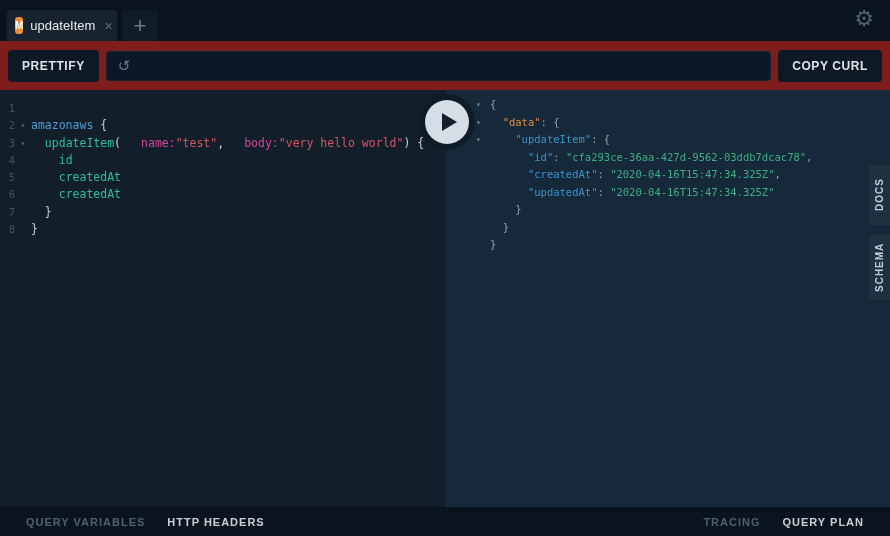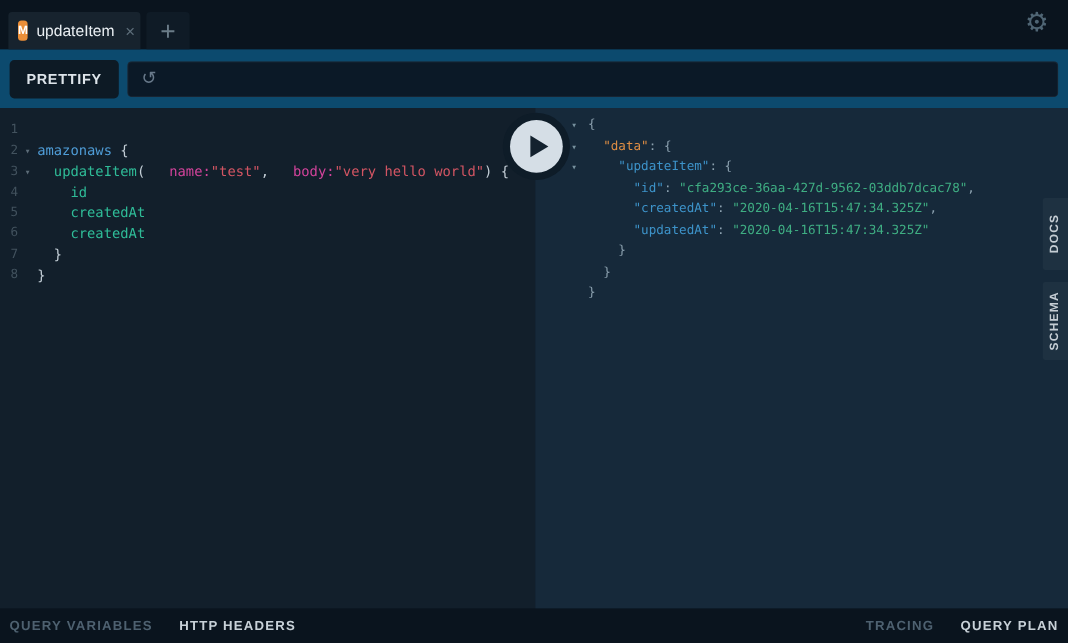--- a/index.html
+++ b/index.html
@@ -16,21 +16,21 @@
                display:flex; align-items:center; justify-content:center; }
   .tab-title { color:#e9eef2; font-size:13px; }
   .tab-close { color:#5d6e7a; font-size:14px; margin-left:2px; cursor:pointer; line-height:1; }
   .tab-new { position:absolute; left:122px; bottom:0; height:31px; width:36px;
              background:#0f1b26; border-radius:3px 3px 0 0; color:#6a7c88;
              font-size:22px; font-weight:300; display:flex; align-items:center; justify-content:center; cursor:pointer; }
   .settings { position:absolute; right:16px; top:8px; color:#4f6574; font-size:22px;
               line-height:1; cursor:pointer; }
 
   
-  .toolbar { height:49px; background:#0c4a6e; display:flex; align-items:center;
+  .toolbar { height:49px; background:#7f1d1d; display:flex; align-items:center;
              padding:0 8px; gap:7px; }
   .tb-btn { background:#0d1a25; color:#dde4ea; border:none; border-radius:4px;
             font-family:"Liberation Sans", sans-serif; font-size:12px; font-weight:bold;
             letter-spacing:.6px; padding:9px 14px; cursor:pointer; }
   .url-box { flex:1; height:30px; background:#0b1927; border:1px solid rgba(255,255,255,.05);
              border-radius:4px; display:flex; align-items:center; padding:0 11px; gap:8px; }
   .url-refresh { color:#68798a; font-size:15px; line-height:1; cursor:pointer; }
   .url-input { flex:1; background:transparent; border:none; outline:none;
                color:#9db0bd; font-family:"Liberation Sans", sans-serif; font-size:13px; }
 
@@ -70,21 +70,21 @@
   .side-tab { position:absolute; right:0; width:21px; background:#1e3141;
               color:#c5cdd4; font-size:10px; font-weight:bold; letter-spacing:1px;
               writing-mode:vertical-rl; transform:rotate(180deg);
               display:flex; align-items:center; justify-content:center;
               border-radius:0 2px 2px 0; cursor:pointer; }
   .side-tab.docs { top:75px; height:60px; }
   .side-tab.schema { top:145px; height:65px; }
 
   
   .bottombar { height:29px; background:#0a141e; display:flex; align-items:center;
-               padding:0 8px; gap:22px; font-size:11px; font-weight:bold; letter-spacing:1px; }
+               padding:0 26px; gap:22px; font-size:11px; font-weight:bold; letter-spacing:1px; }
   .bb-spacer { flex:1; }
   .bb-dim { color:#4e6170; cursor:pointer; }
   .bb-lit { color:#c8d1d8; cursor:pointer; }
 </style>
 </head>
 <body>
 
 <div class="app">
 
   <div class="tabbar">
@@ -97,20 +97,21 @@
       <span>+</span>
     </div>
     <span class="settings">⚙</span>
   </div>
 
   <div class="toolbar">
     <button class="tb-btn">PRETTIFY</button>
     <div class="url-box">
       <span class="url-refresh">↺</span>
     </div>
+    <button class="tb-btn">COPY CURL</button>
   </div>
 
   <div class="main">
     <div class="editor" id="editor">
         <div class="ed-line"><span class="ln">1</span><span class="fold"></span></div>
         <div class="ed-line"><span class="ln">2</span><span class="fold">▾</span><span class="code"><span class="tk-kw">amazonaws</span><span class="tk-pn"> {</span></span></div>
         <div class="ed-line"><span class="ln">3</span><span class="fold">▾</span><span class="code"><span class="tk-pn">  </span><span class="tk-fd">updateItem</span><span class="tk-pn">(</span><span class="tk-at">name:</span><span class="tk-st">"test"</span><span class="tk-pn">,</span><span class="tk-at">body:</span><span class="tk-st">"very hello world"</span><span class="tk-pn">) {</span></span></div>
         <div class="ed-line"><span class="ln">4</span><span class="fold"></span><span class="code"><span class="tk-pn">    </span><span class="tk-fd">id</span></span></div>
         <div class="ed-line"><span class="ln">5</span><span class="fold"></span><span class="code"><span class="tk-pn">    </span><span class="tk-fd">createdAt</span></span></div>
         <div class="ed-line"><span class="ln">6</span><span class="fold"></span><span class="code"><span class="tk-pn">    </span><span class="tk-fd">createdAt</span></span></div>

